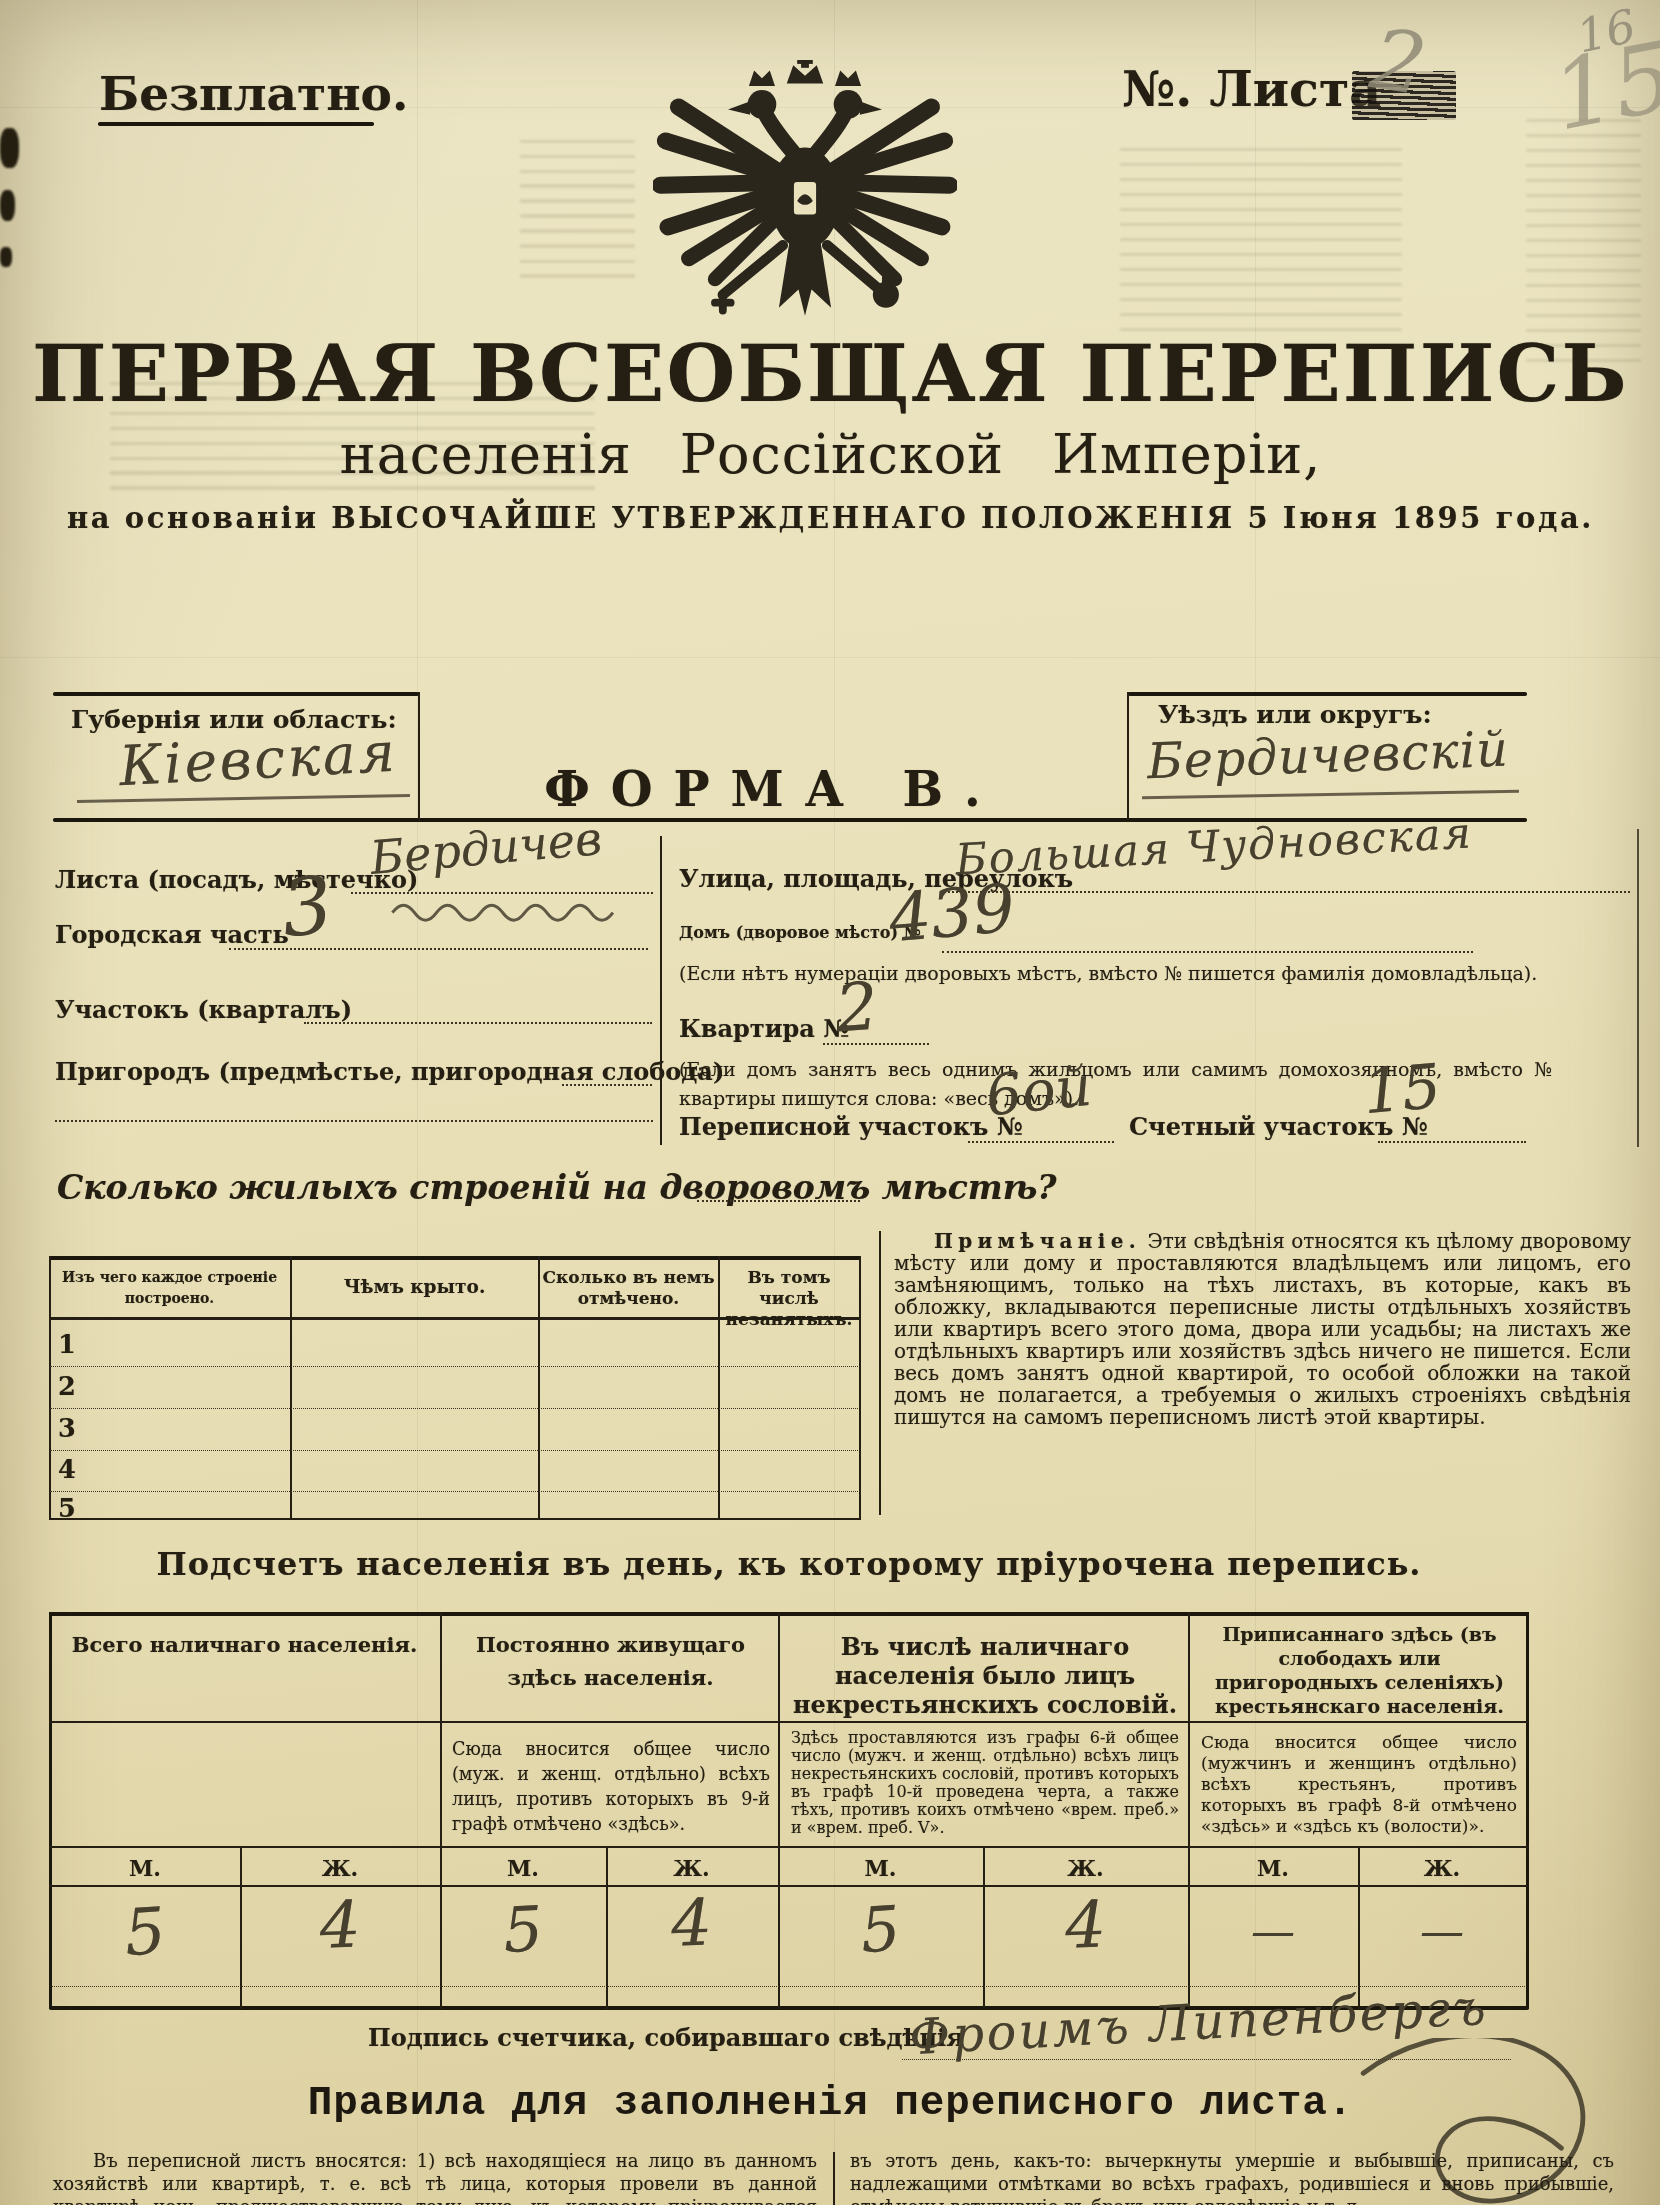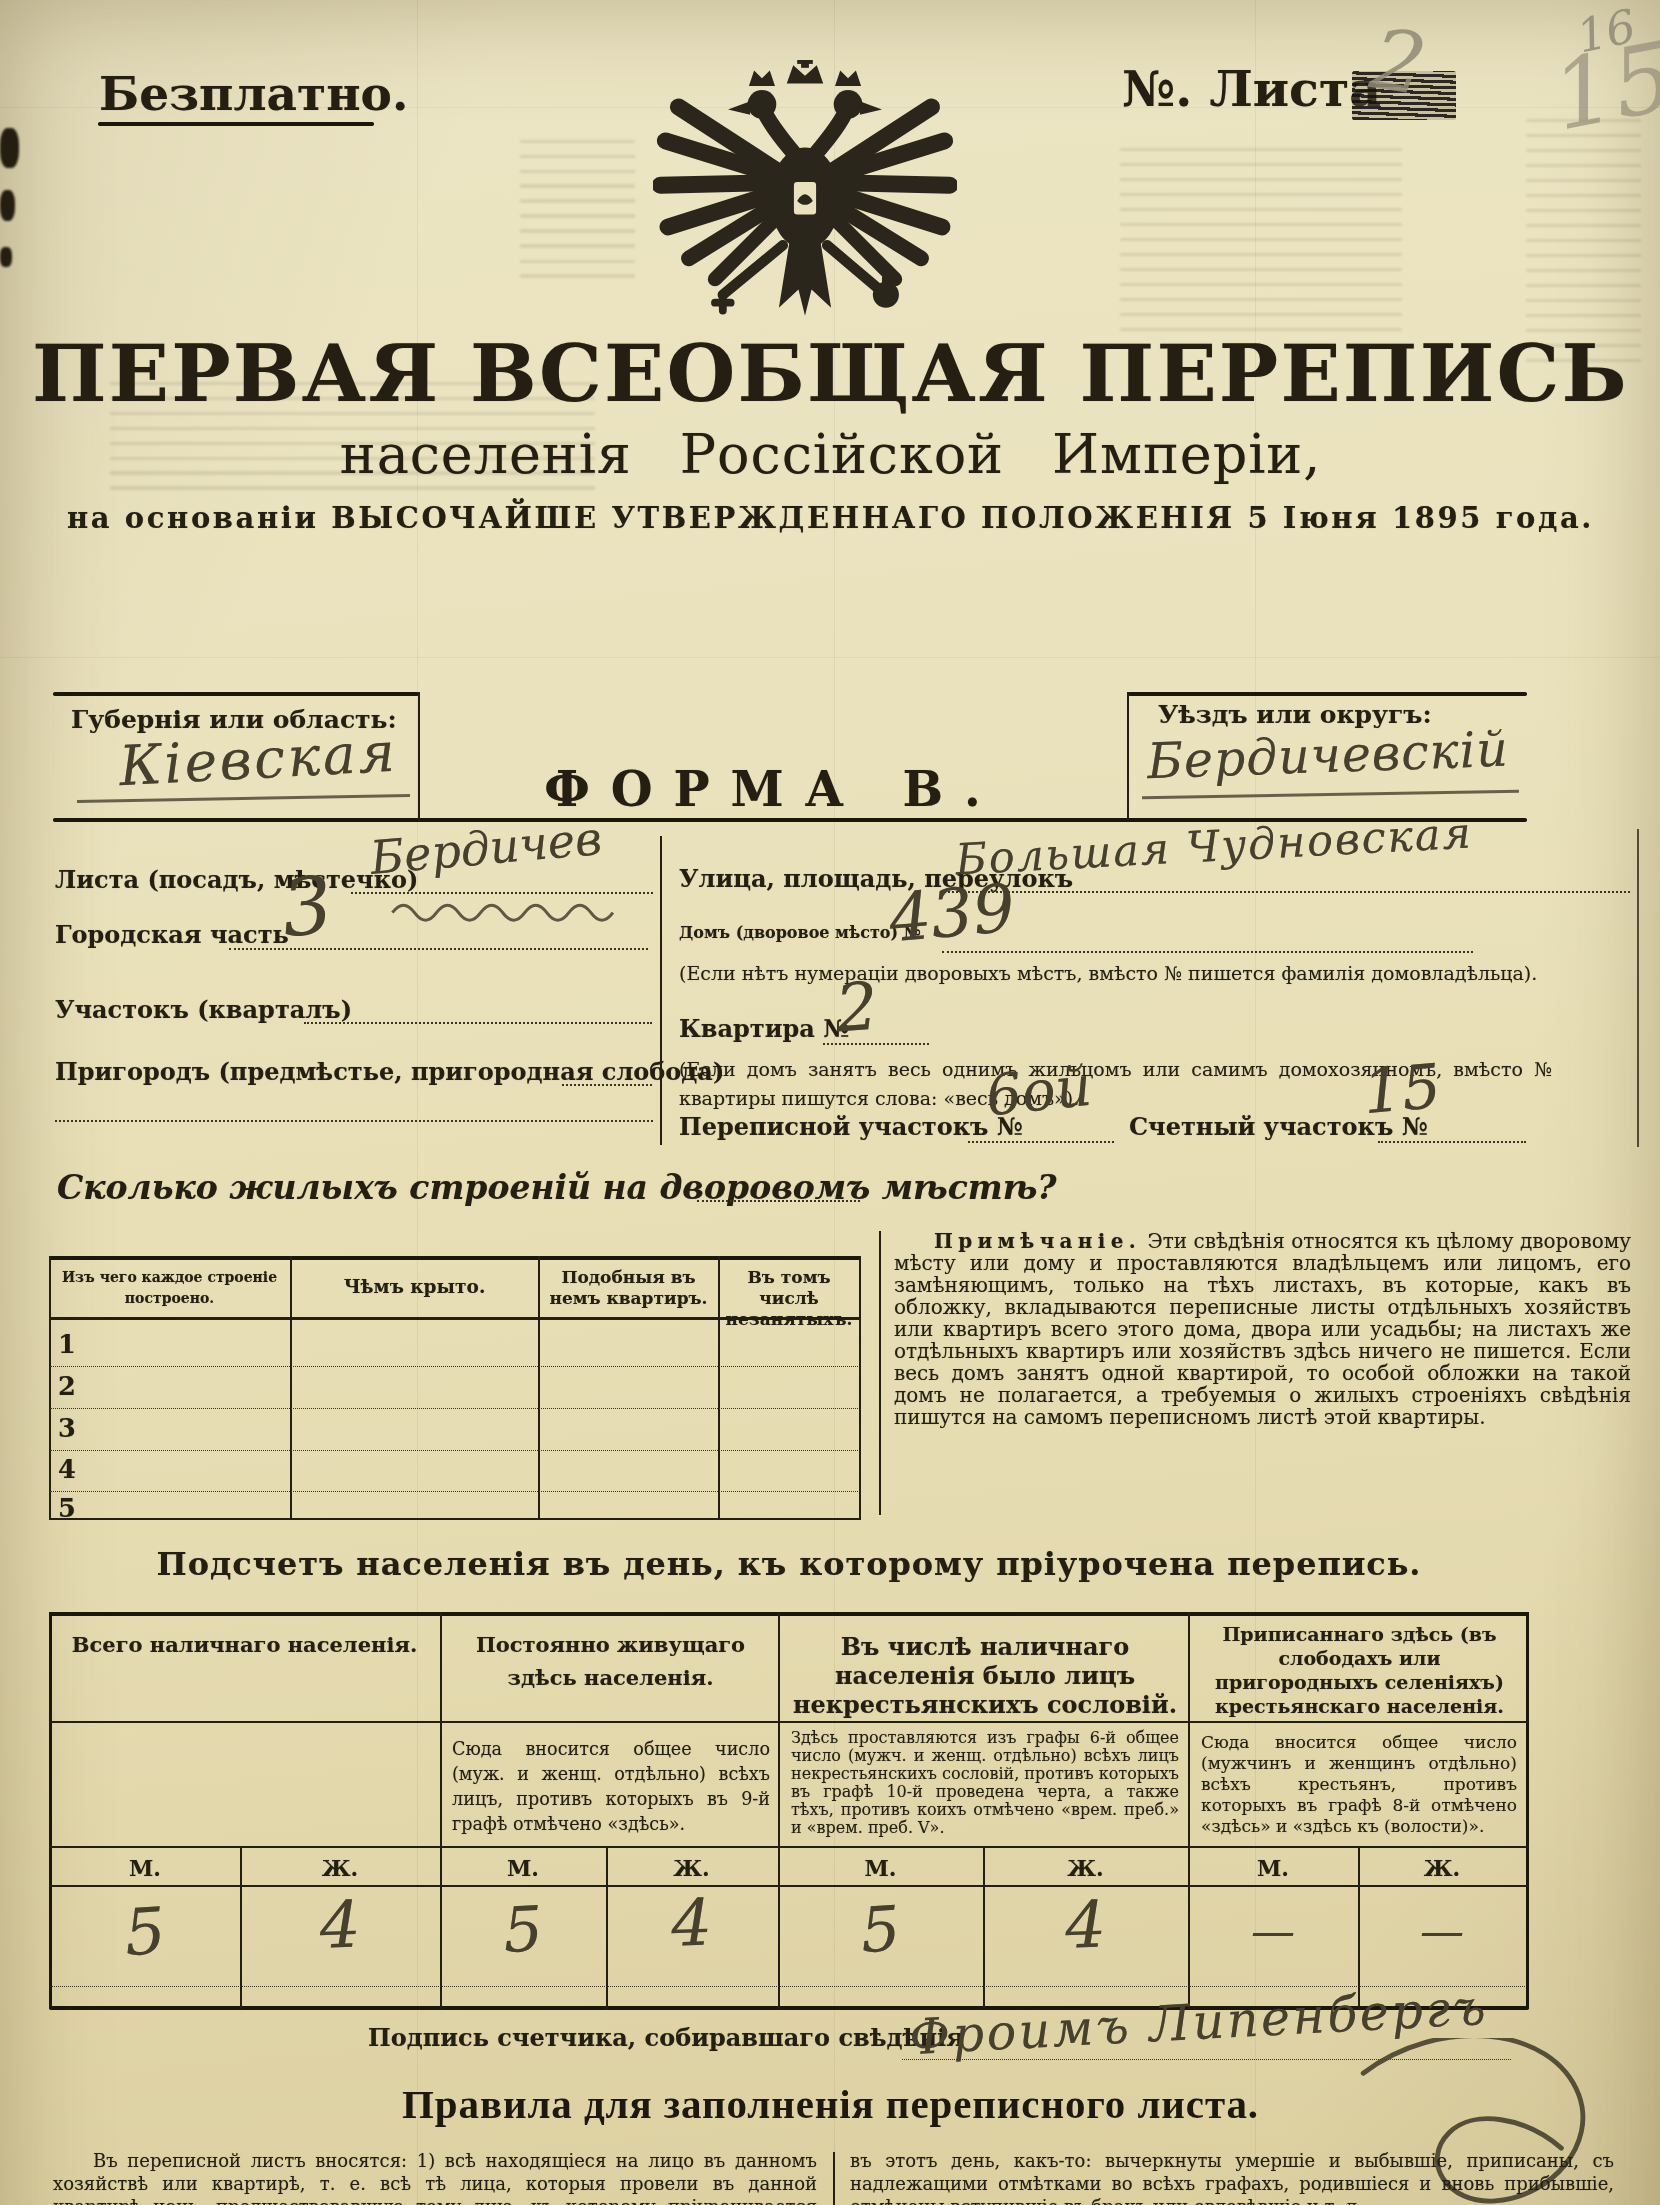--- a/index.html
+++ b/index.html
@@ -180,21 +180,21 @@
   <div class="vl" style="left:49px;top:1256px;height:263px"></div>
   <div class="vl" style="left:290px;top:1256px;height:263px"></div>
   <div class="vl" style="left:538px;top:1256px;height:263px"></div>
   <div class="vl" style="left:718px;top:1256px;height:263px"></div>
   <div class="vl" style="left:859px;top:1256px;height:263px"></div>
   <div class="hl" style="left:49px;top:1317px;width:812px;height:2.6px"></div>
   <div class="hl" style="left:49px;top:1518px;width:812px"></div>
 
   <div class="abs print b ctr" style="left:52px;top:1267px;width:235px;font-size:14px;line-height:21px">Изъ чего каждое строеніе построено.</div>
   <div class="abs print b ctr" style="left:294px;top:1276px;width:241px;font-size:18.5px">Чѣмъ крыто.</div>
-  <div class="abs print b ctr" style="left:542px;top:1267px;width:173px;font-size:17px;line-height:21px">Подобныя въ немъ квартиръ.</div>
+  <div class="abs print b ctr" style="left:542px;top:1267px;width:173px;font-size:17px;line-height:21px">Сколько въ немъ отмѣчено.</div>
   <div class="abs print b ctr" style="left:722px;top:1267px;width:134px;font-size:17px;line-height:21px">Въ томъ числѣ незанятыхъ.</div>
 
   <div class="abs print b" style="left:58px;top:1329px;font-size:25.6px">1</div>
   <div class="abs print b" style="left:58px;top:1371px;font-size:25.6px">2</div>
   <div class="abs print b" style="left:58px;top:1413px;font-size:25.6px">3</div>
   <div class="abs print b" style="left:58px;top:1454px;font-size:25.6px">4</div>
   <div class="abs print b" style="left:58px;top:1493px;font-size:25.6px">5</div>
   <div class="dot" style="left:50px;top:1366px;width:808px;border-bottom-width:1.8px"></div>
   <div class="dot" style="left:50px;top:1408px;width:808px;border-bottom-width:1.8px"></div>
   <div class="dot" style="left:50px;top:1450px;width:808px;border-bottom-width:1.8px"></div>
@@ -251,21 +251,21 @@
   <div class="abs hw ctr" style="left:1188px;top:1905px;width:170px;font-size:44px">—</div>
   <div class="abs hw ctr" style="left:1358px;top:1905px;width:168px;font-size:44px">—</div>
 
   <div class="abs print b nowrap" style="left:368px;top:2023px;font-size:24px">Подпись счетчика, собиравшаго свѣдѣнія</div>
   <div class="dot" style="left:902px;top:2059px;width:609px;border-bottom-width:1.8px"></div>
   <div class="abs hw nowrap" style="left:909px;top:1994px;font-size:49px;transform:rotate(-3deg);letter-spacing:2.6px">Фроимъ Липенбергъ</div>
   <svg class="abs" style="left:1350px;top:2038px" width="273" height="185" viewBox="0 0 620 420">
     <path d="M30,80 C200,-50 460,-30 520,130 C560,240 460,360 330,370 C220,378 160,280 225,215 C280,160 400,180 480,250" stroke="#47402f" stroke-width="11" fill="none" stroke-linecap="round" opacity=".9"></path>
   </svg>
 
-  <div class="abs ctr nowrap" style="left:0;top:2080px;width:1661px;font-size:41px;font-weight:700;font-family:Liberation Serif, serif;color:#1d1810;letter-spacing:0.9px">Правила для заполненія переписного листа.</div>
+  <div class="abs ctr nowrap" style="left:0;top:2080px;width:1661px;font-size:41px;font-weight:700;font-family:Liberation Mono, monospace;color:#1d1810;letter-spacing:0.9px">Правила для заполненія переписного листа.</div>
 
   <div class="vl" style="left:833px;top:2152px;height:397px"></div>
 
   <div class="abs print just rules-col" style="left:53px;top:2149px;width:764px;font-size:18px;line-height:23px">
     <p>Въ переписной листъ вносятся: 1) всѣ находящіеся на лицо въ данномъ хозяйствѣ или квартирѣ, т. е. всѣ тѣ лица, которыя провели въ данной квартирѣ ночь, предшествовавшую тому дню, къ которому пріурочивается перепись, или прибыли въ квартиру утромъ того дня, проведя ночь въ пути, безразлично отъ того, обыкновенно-ли они здѣсь проживаютъ или находятся здѣсь только временно (за исключеніемъ солдатъ на постоѣ); находящимися на лицо должны считаться и всѣ тѣ, которые по своимъ служебнымъ обязанностямъ провели ночь на дежурствѣ, ночной работѣ и т. п. 2) всѣ лица, принадлежащія къ составу этого хозяйства, но находящіяся во временной отлучкѣ. Не слѣдуетъ записывать такихъ членовъ семьи, которые по своимъ служебнымъ, промышленнымъ, учебнымъ и т. п. занятіямъ обыкновенно проживаютъ въ другомъ мѣстѣ, напримѣръ, но слѣдуетъ записывать дѣтей, которыя для полученія образованія или находясь въ обученіи проживаютъ въ другомъ мѣстѣ, отдѣльно отъ своей семьи. Подобныя лица должны быть записываемы временно пребывающими въ тѣхъ случаяхъ, когда они прибыли домой на побывку.</p>
 
   </div>
 
   <div class="abs print just rules-col" style="left:850px;top:2149px;width:764px;font-size:18px;line-height:23px">
     <p class="noind">въ этотъ день, какъ-то: вычеркнуты умершіе и выбывшіе, приписаны, съ надлежащими отмѣтками во всѣхъ графахъ, родившіеся и вновь прибывшіе, отмѣчены вступившіе въ бракъ или овдовѣвшіе и т. д.</p>

